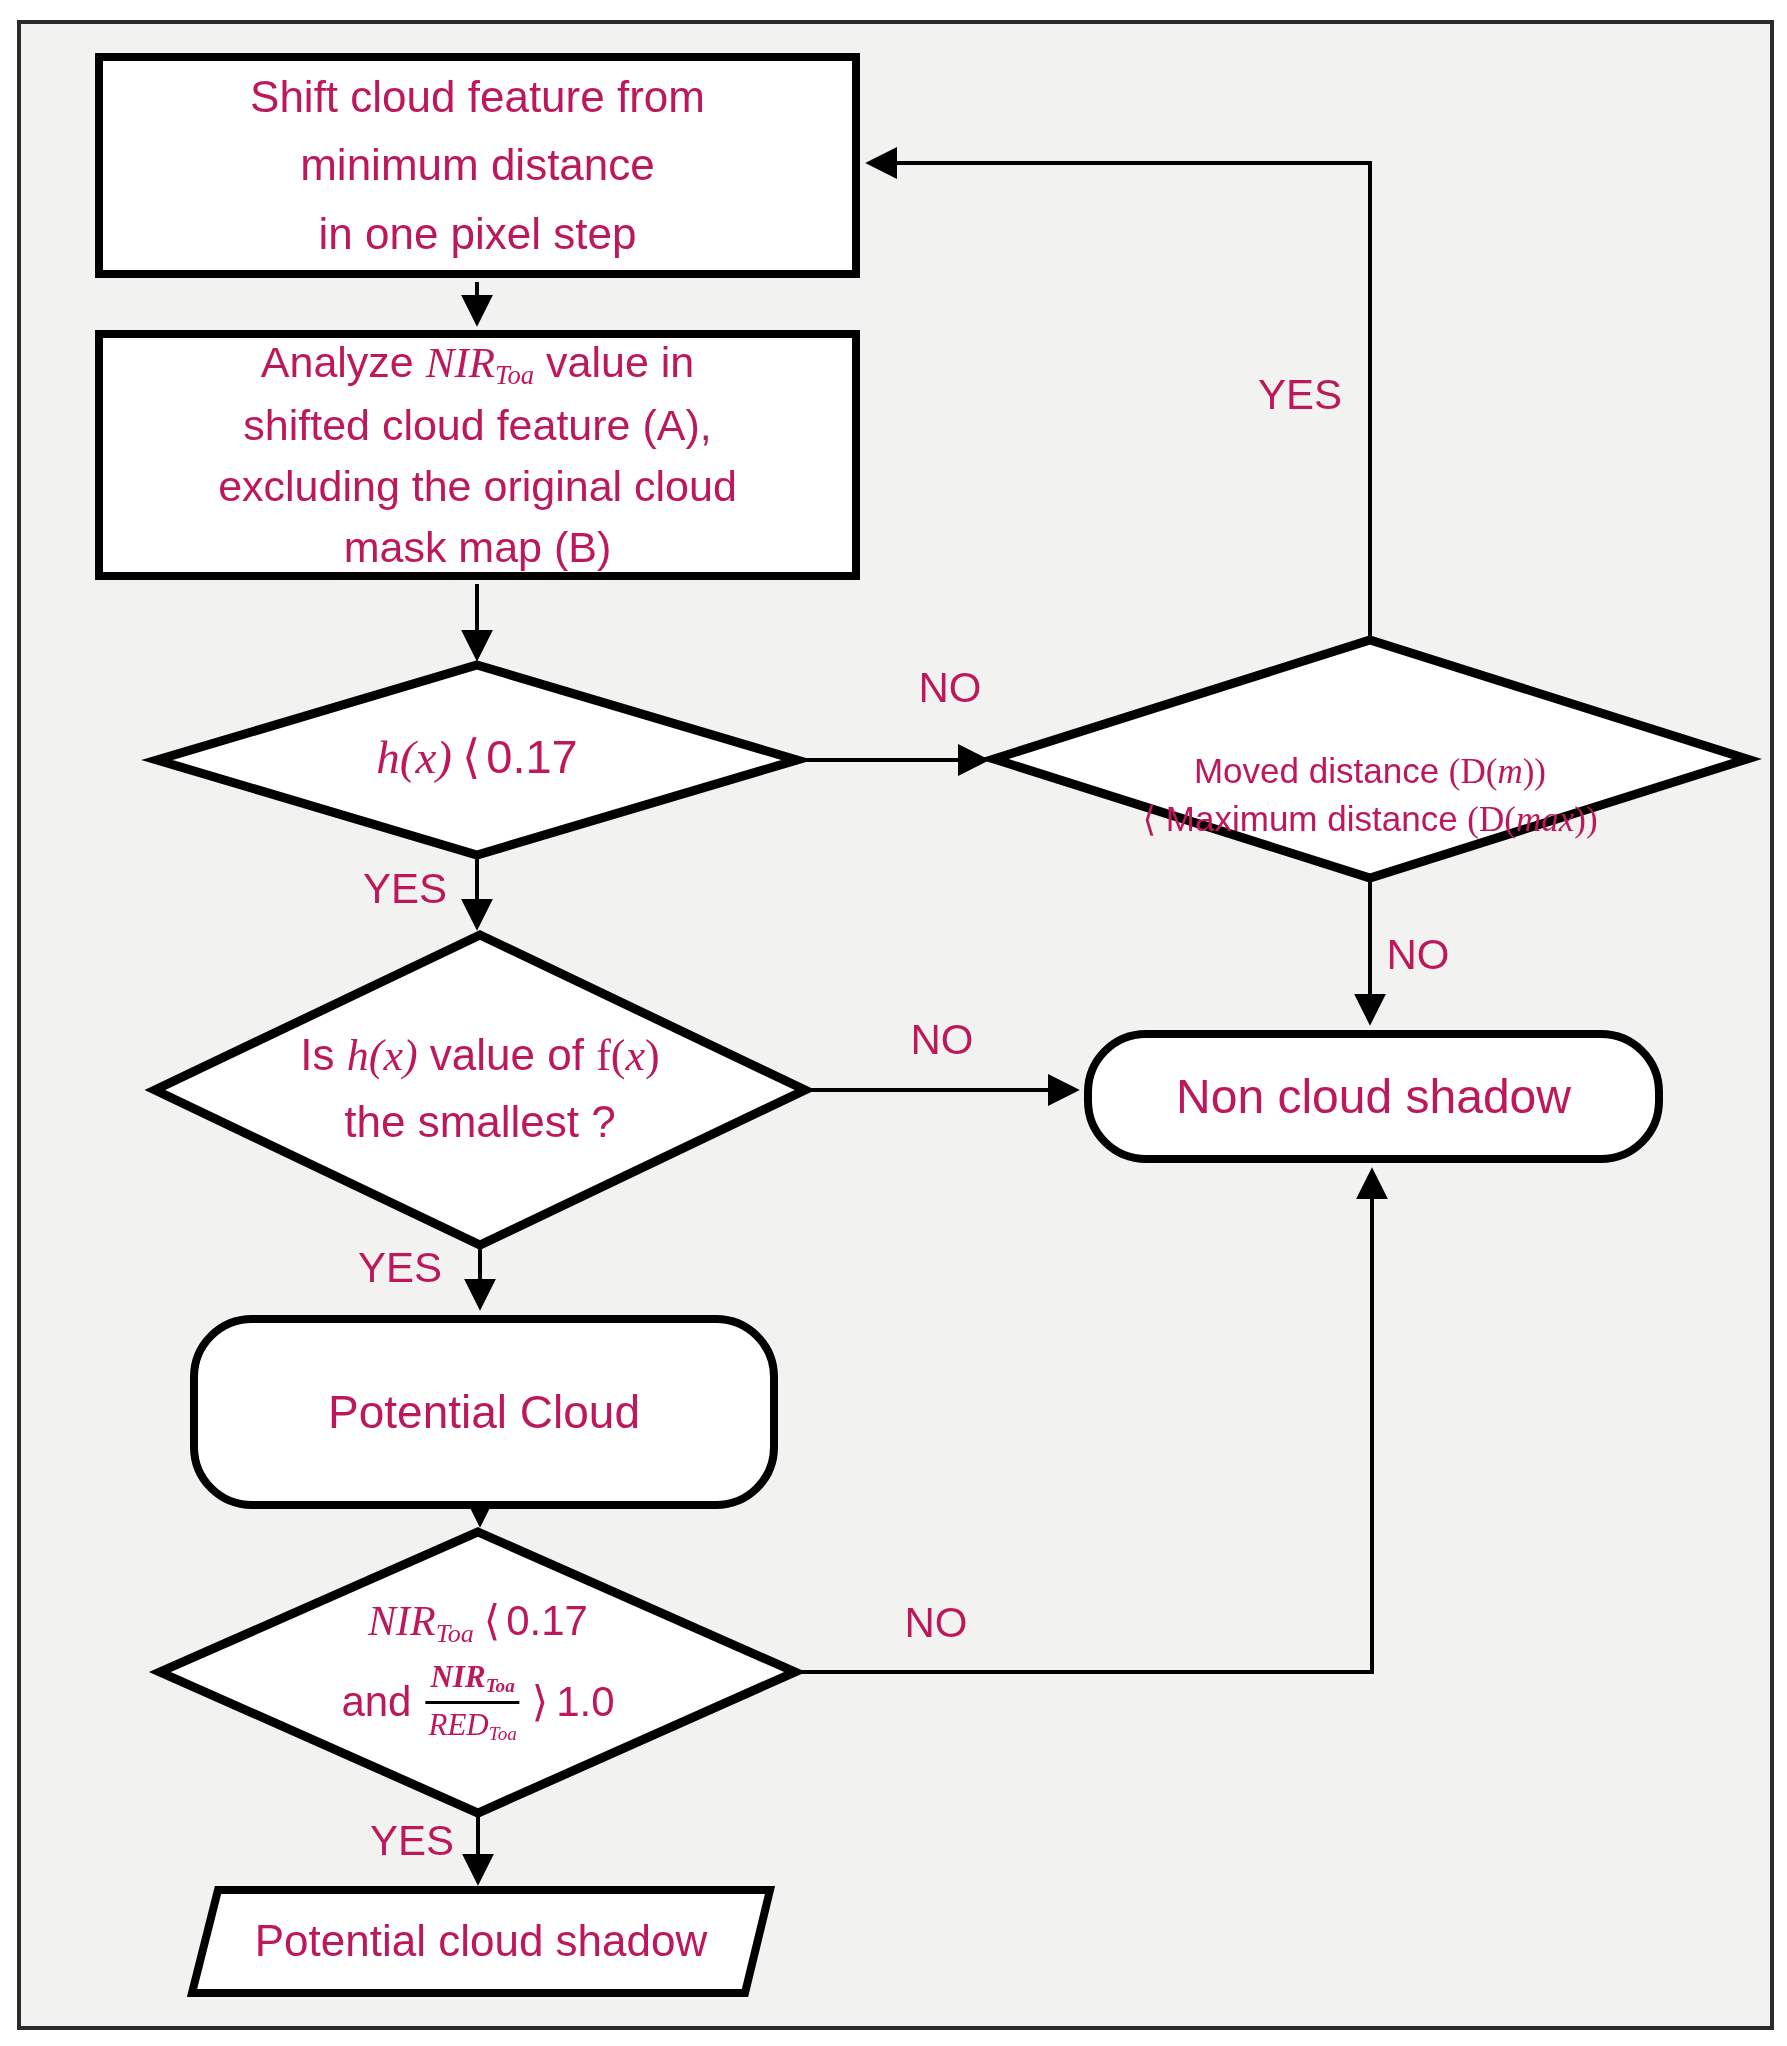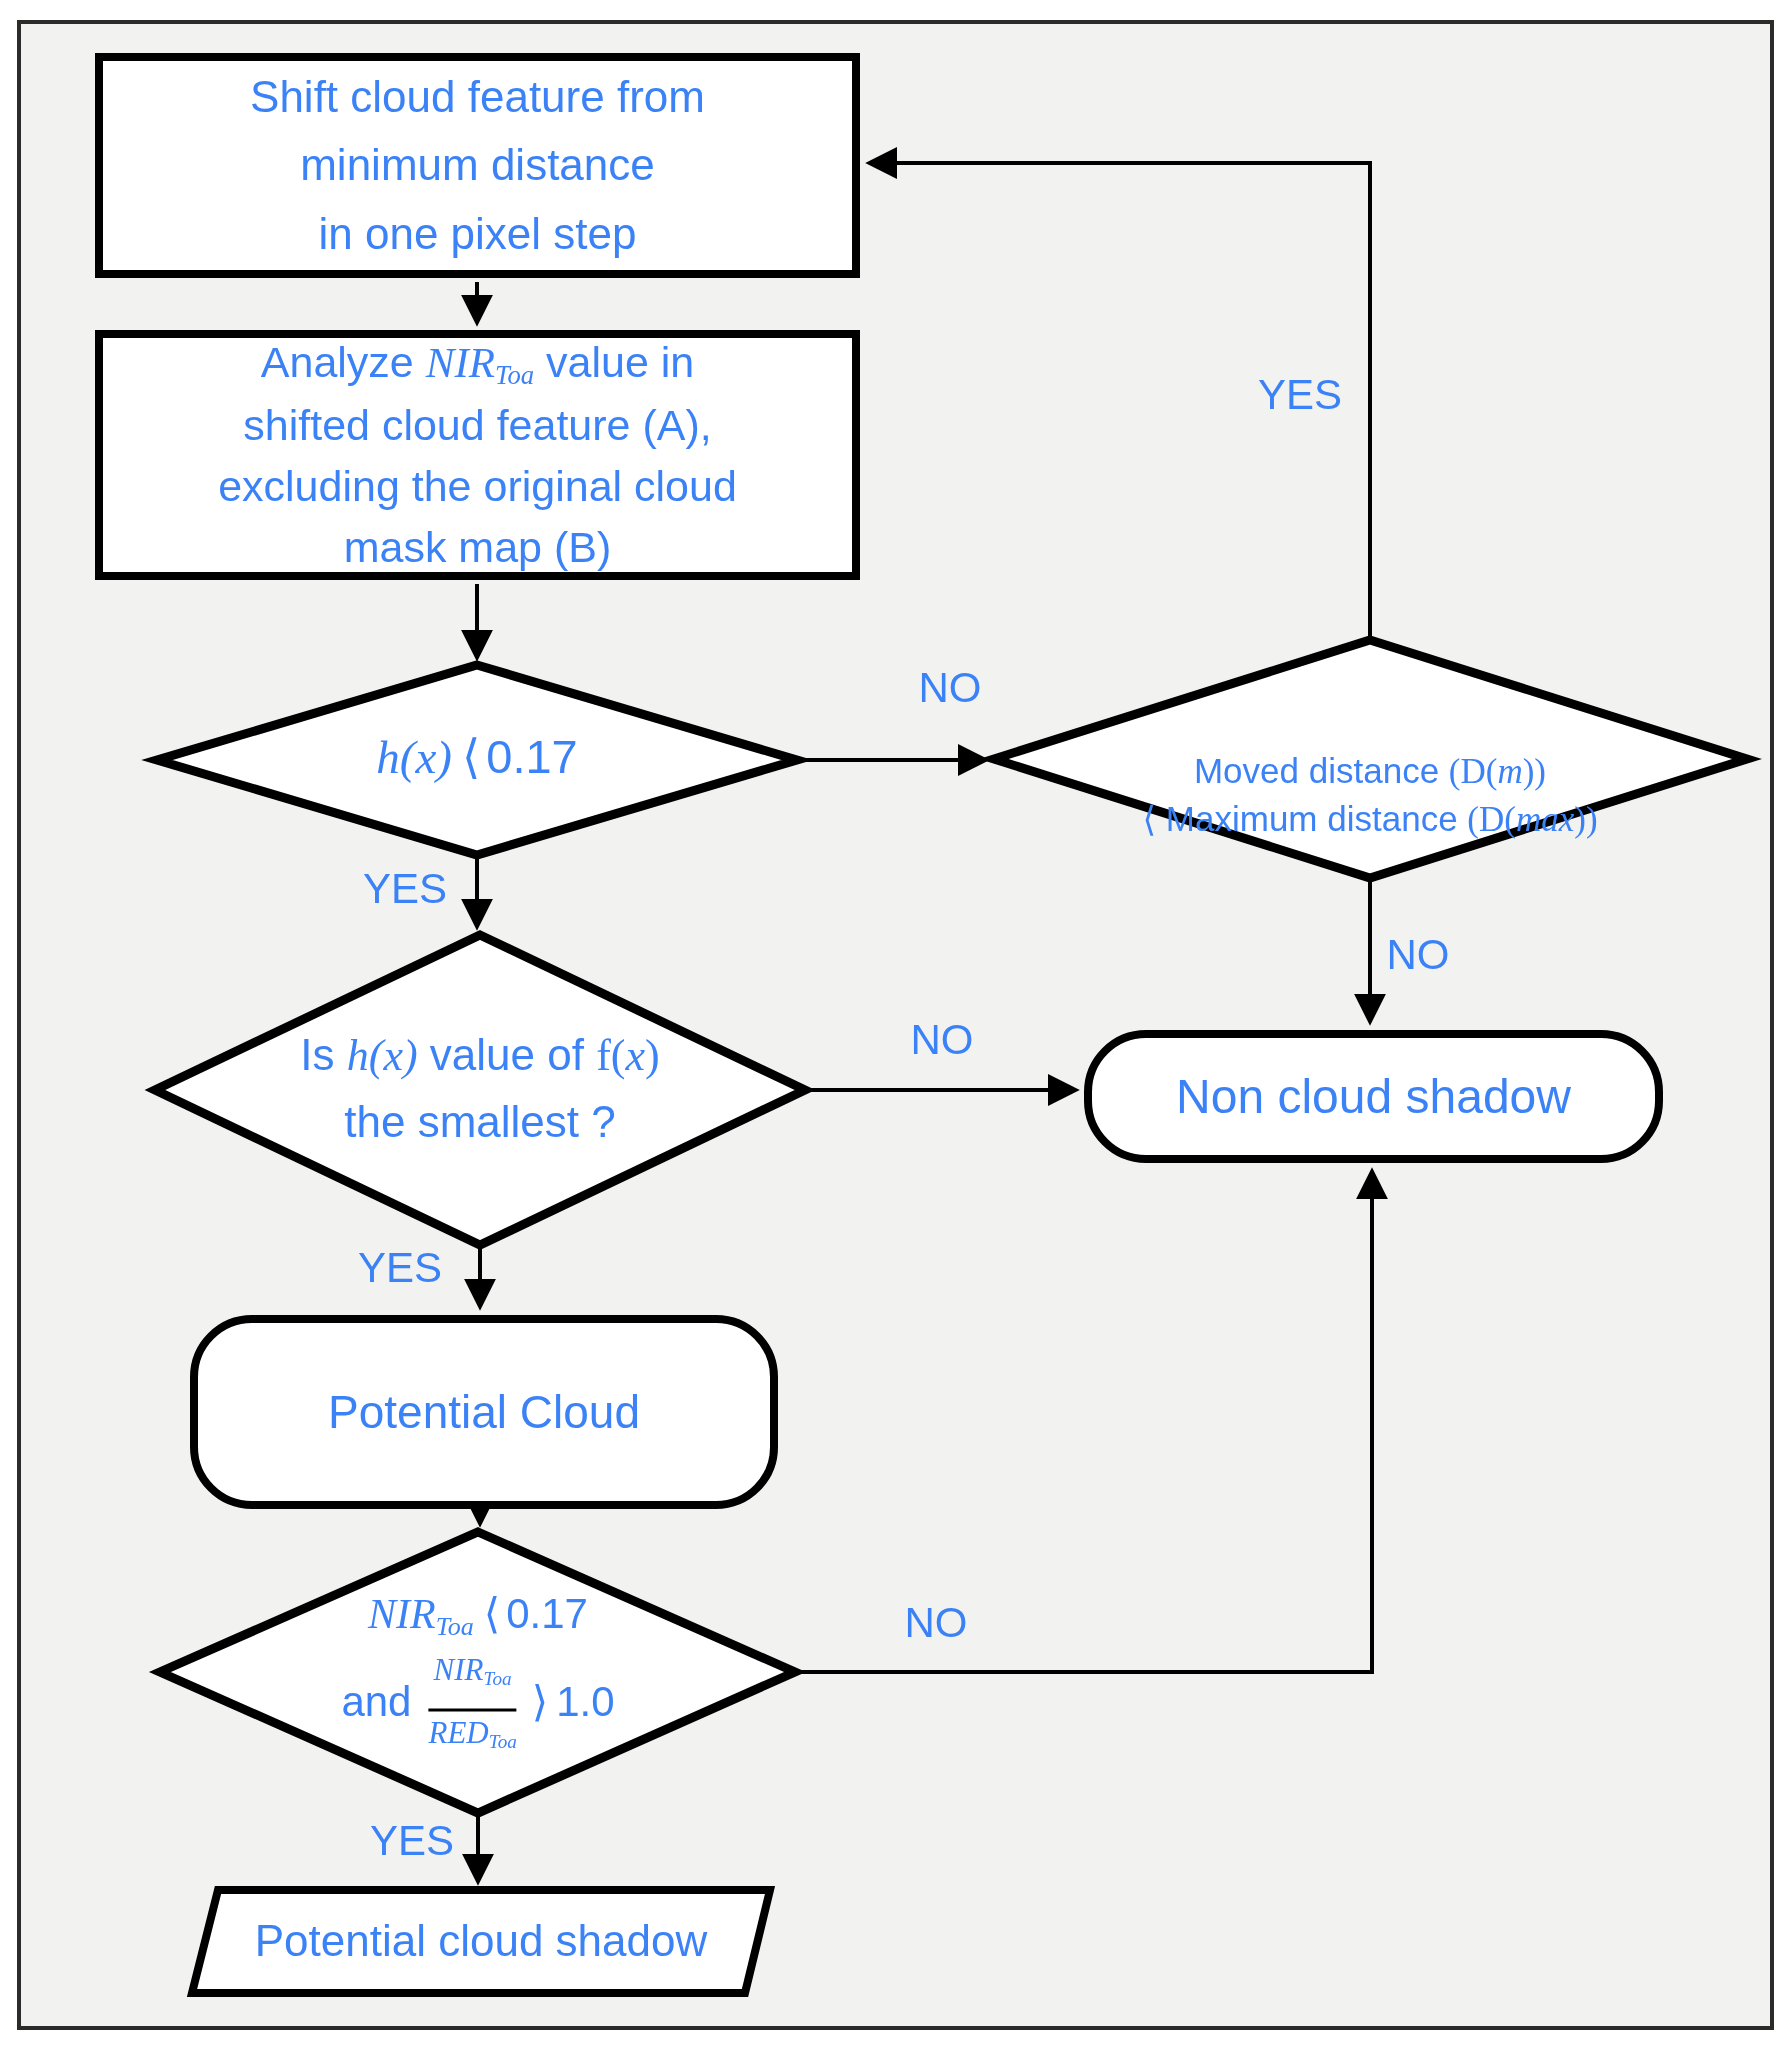--- a/index.html
+++ b/index.html
@@ -1,19 +1,19 @@
 <!DOCTYPE html>
 <html><head>
 <meta charset="utf-8">
 <style>
   html,body { margin:0; padding:0; background:#ffffff; }
   .stage {
     position:relative; width:1787px; height:2046px;
     font-family:"Liberation Sans","DejaVu Sans",sans-serif;
-    color:#3b82f6; overflow:hidden;
+    color:#be185d; overflow:hidden;
   }
   .frame {
     position:absolute; left:17px; top:20px; width:1757px; height:2010px;
     box-sizing:border-box; border:4px solid #2b2b2b; background:#f2f2f0;
   }
   svg.layer { position:absolute; left:0; top:0; }
 
   .box {
     position:absolute; box-sizing:border-box; background:#ffffff;
     border:8px solid #000; display:flex; flex-direction:column;
@@ -40,21 +40,21 @@
   .d2 { font-size:44px; line-height:1.5; }
   .d3 { font-size:35px; line-height:1.35; }
   .d4l1 { font-size:42px; }
   .d4l2 { font-size:42px; display:flex; align-items:center; justify-content:center; margin-top:6px; }
   .ncs { font-size:48px; }
   .pcsr { font-size:46px; line-height:1.5; }
   .out { font-size:44px; }
 
   .frac { display:inline-flex; flex-direction:column; align-items:center;
           font-size:31px; line-height:1.15; margin:0 10px 0 12px; }
-  .frac .num { border-bottom:3px solid #000; padding:0 5px 18px; }
+  .frac .num { border-bottom:3px solid #000; padding:0 5px 3px;font-weight:bold; }
   .frac .den { padding:3px 5px 0; }
   .op { margin:0 6px 0 10px; }
 </style>
 </head>
 <body>
 
 <div class="stage">
 
   <div class="frame"></div>
 

